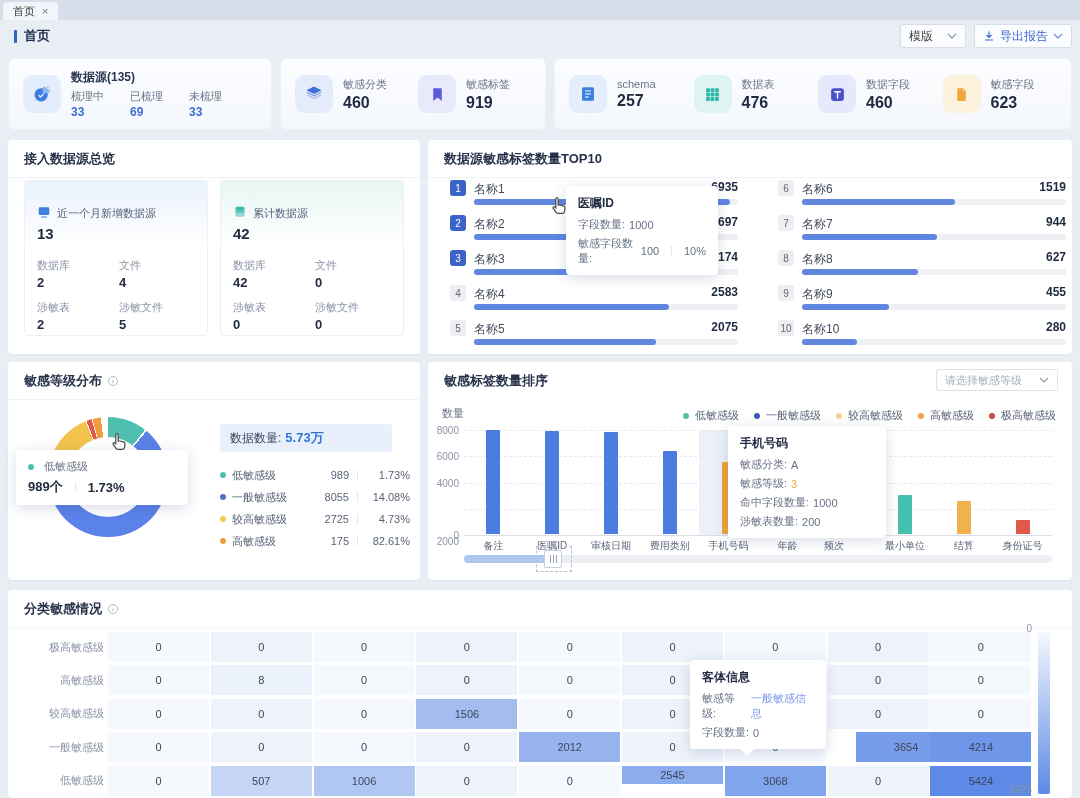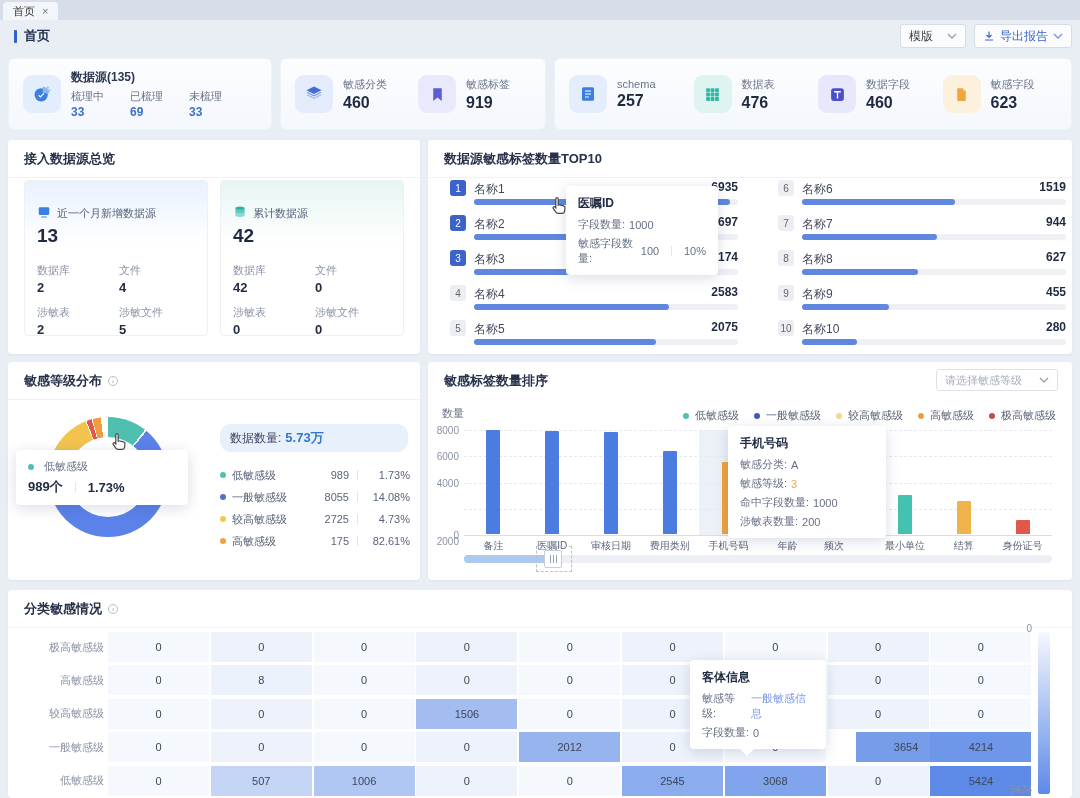--- a/index.html
+++ b/index.html
@@ -36,21 +36,21 @@
   
   .panel{position:absolute;background:#fff;border-radius:4px;box-shadow:0 1px 2px rgba(30,50,90,.05);}
   .panel-title{display:flex;align-items:center;gap:5px;padding:10px 16px 9px;font-size:13px;
     font-weight:bold;color:#27324a;border-bottom:1px solid #f0f2f6;}
   
   .ov-wrap{position:absolute;left:16px;top:40px;right:16px;display:flex;gap:12px;}
   .ov-card{flex:1;height:156px;border:1px solid #edf0f6;border-radius:4px;overflow:hidden;}
   .ov-card0{background:linear-gradient(180deg,#eaf2fd 0%,#fff 42%);}
   .ov-card1{background:linear-gradient(180deg,#e7f6f3 0%,#fff 42%);}
   .ov-head{display:flex;align-items:center;gap:6px;padding:24px 12px 0;font-size:11px;color:#55607a;}
-  .ov-big{padding:4px 12px 8px;font-size:19px;font-weight:bold;color:#1f2a40;}
+  .ov-big{padding:4px 12px 8px;font-size:15px;font-weight:bold;color:#1f2a40;}
   .ov-grid{display:grid;grid-template-columns:1fr 1fr;gap:10px 6px;padding:8px 12px;}
   .ov-cl{font-size:11px;color:#8a93a6;}
   .ov-cv{font-size:13px;font-weight:bold;color:#222c42;margin-top:2px;}
   
   .t10-col{position:absolute;top:40px;width:288px;}
   .t10-row{position:relative;height:35px;}
   .t10-badge{position:absolute;left:0;top:0;width:16px;height:16px;border-radius:3px;background:#eceef3;
     color:#666;font-size:10px;display:flex;align-items:center;justify-content:center;}
   .t10-badge.hot{background:#3b63c9;color:#fff;}
   .t10-label{position:absolute;left:24px;top:1px;font-size:12px;color:#444a5c;}
@@ -60,21 +60,21 @@
   
   .tooltip{position:absolute;background:#fff;border-radius:4px;box-shadow:0 3px 14px rgba(40,60,110,.18);
     padding:9px 12px;z-index:6;}
   .tt-title{font-size:12px;font-weight:bold;color:#222c42;margin-bottom:5px;}
   .tt-row{font-size:11px;color:#667085;margin-top:4px;display:flex;align-items:center;gap:4px;}
   .tt-sep{display:inline-block;width:1px;height:10px;background:#e3e6ed;margin:0 8px;}
   .tt-arrow{position:absolute;bottom:-5px;width:10px;height:10px;background:#fff;transform:rotate(45deg);}
   
   .donut{position:absolute;left:40px;top:55px;width:120px;height:120px;border-radius:50%;}
   .donut::after{content:"";position:absolute;left:20px;top:20px;width:80px;height:80px;border-radius:50%;background:#fff;}
-  .ld-total{position:absolute;left:212px;top:62px;width:188px;height:28px;background:#e8f1fb;border-radius:11px;
+  .ld-total{position:absolute;left:212px;top:62px;width:172px;height:28px;background:#e8f1fb;border-radius:3px;
     display:flex;align-items:center;padding:0 10px;font-size:12px;color:#3c4660;gap:4px;}
   .ld-total b{color:#2f77d3;font-size:13px;}
   .ld-legend{position:absolute;left:212px;top:102px;width:190px;}
   .ld-row{display:flex;align-items:center;height:22px;font-size:11px;color:#555f74;}
   .dot{width:6px;height:6px;border-radius:50%;margin-right:6px;flex:none;}
   .ld-val{margin-left:auto;color:#5a6478;}
   .ld-pct{width:44px;text-align:right;color:#5a6478;}
   
   .tr-select{position:absolute;right:14px;top:7px;width:122px;height:22px;border:1px solid #dde1ea;
     border-radius:3px;background:#fff;display:flex;align-items:center;justify-content:space-between;
@@ -637,21 +637,21 @@
         <div class="hm-cell" style="left: 614px; top: 142.2px; width: 101px; height: 30px; background: rgb(238, 243, 251);">0</div>
         <div class="hm-cell" style="left: 716.8px; top: 142.2px; width: 101px; height: 30px; background: rgb(245, 248, 253);">0</div>
         <div class="hm-cell" style="left: 819.6px; top: 142.2px; width: 101px; height: 30px; background: rgb(119, 157, 234); margin-left: 28px;">3654</div>
         <div class="hm-cell" style="left: 922.4px; top: 142.2px; width: 101px; height: 30px; background: rgb(110, 151, 233);">4214</div>
         <div class="hm-label" style="top: 175.6px; left: 4px; height: 30px;">低敏感级</div>
         <div class="hm-cell" style="left: 100px; top: 175.6px; width: 101px; height: 30px; background: rgb(245, 248, 253);">0</div>
         <div class="hm-cell" style="left: 202.8px; top: 175.6px; width: 101px; height: 30px; background: rgb(196, 213, 246);">507</div>
         <div class="hm-cell" style="left: 305.6px; top: 175.6px; width: 101px; height: 30px; background: rgb(177, 199, 243);">1006</div>
         <div class="hm-cell" style="left: 408.4px; top: 175.6px; width: 101px; height: 30px; background: rgb(238, 243, 251);">0</div>
         <div class="hm-cell" style="left: 511.2px; top: 175.6px; width: 101px; height: 30px; background: rgb(245, 248, 253);">0</div>
-        <div class="hm-cell" style="left: 614px; top: 175.6px; width: 101px; height: 30px; background: rgb(139, 172, 237);">2545</div>
+        <div class="hm-cell" style="left: 614px; top: 175.6px; width: 101px; height: 18px; background: rgb(139, 172, 237);">2545</div>
         <div class="hm-cell" style="left: 716.8px; top: 175.6px; width: 101px; height: 30px; background: rgb(129, 165, 236);">3068</div>
         <div class="hm-cell" style="left: 819.6px; top: 175.6px; width: 101px; height: 30px; background: rgb(238, 243, 251);">0</div>
         <div class="hm-cell" style="left: 922.4px; top: 175.6px; width: 101px; height: 30px; background: rgb(92, 138, 230);">5424</div>
       </div>
     <div class="hm-scale"></div>
     <div class="hm-s0">0</div>
     <div class="hm-s1">5424</div>
     <div class="tooltip" style="left:682px;top:70px;width:136px">
       <div class="tt-title">客体信息</div>
       <div class="tt-row">

